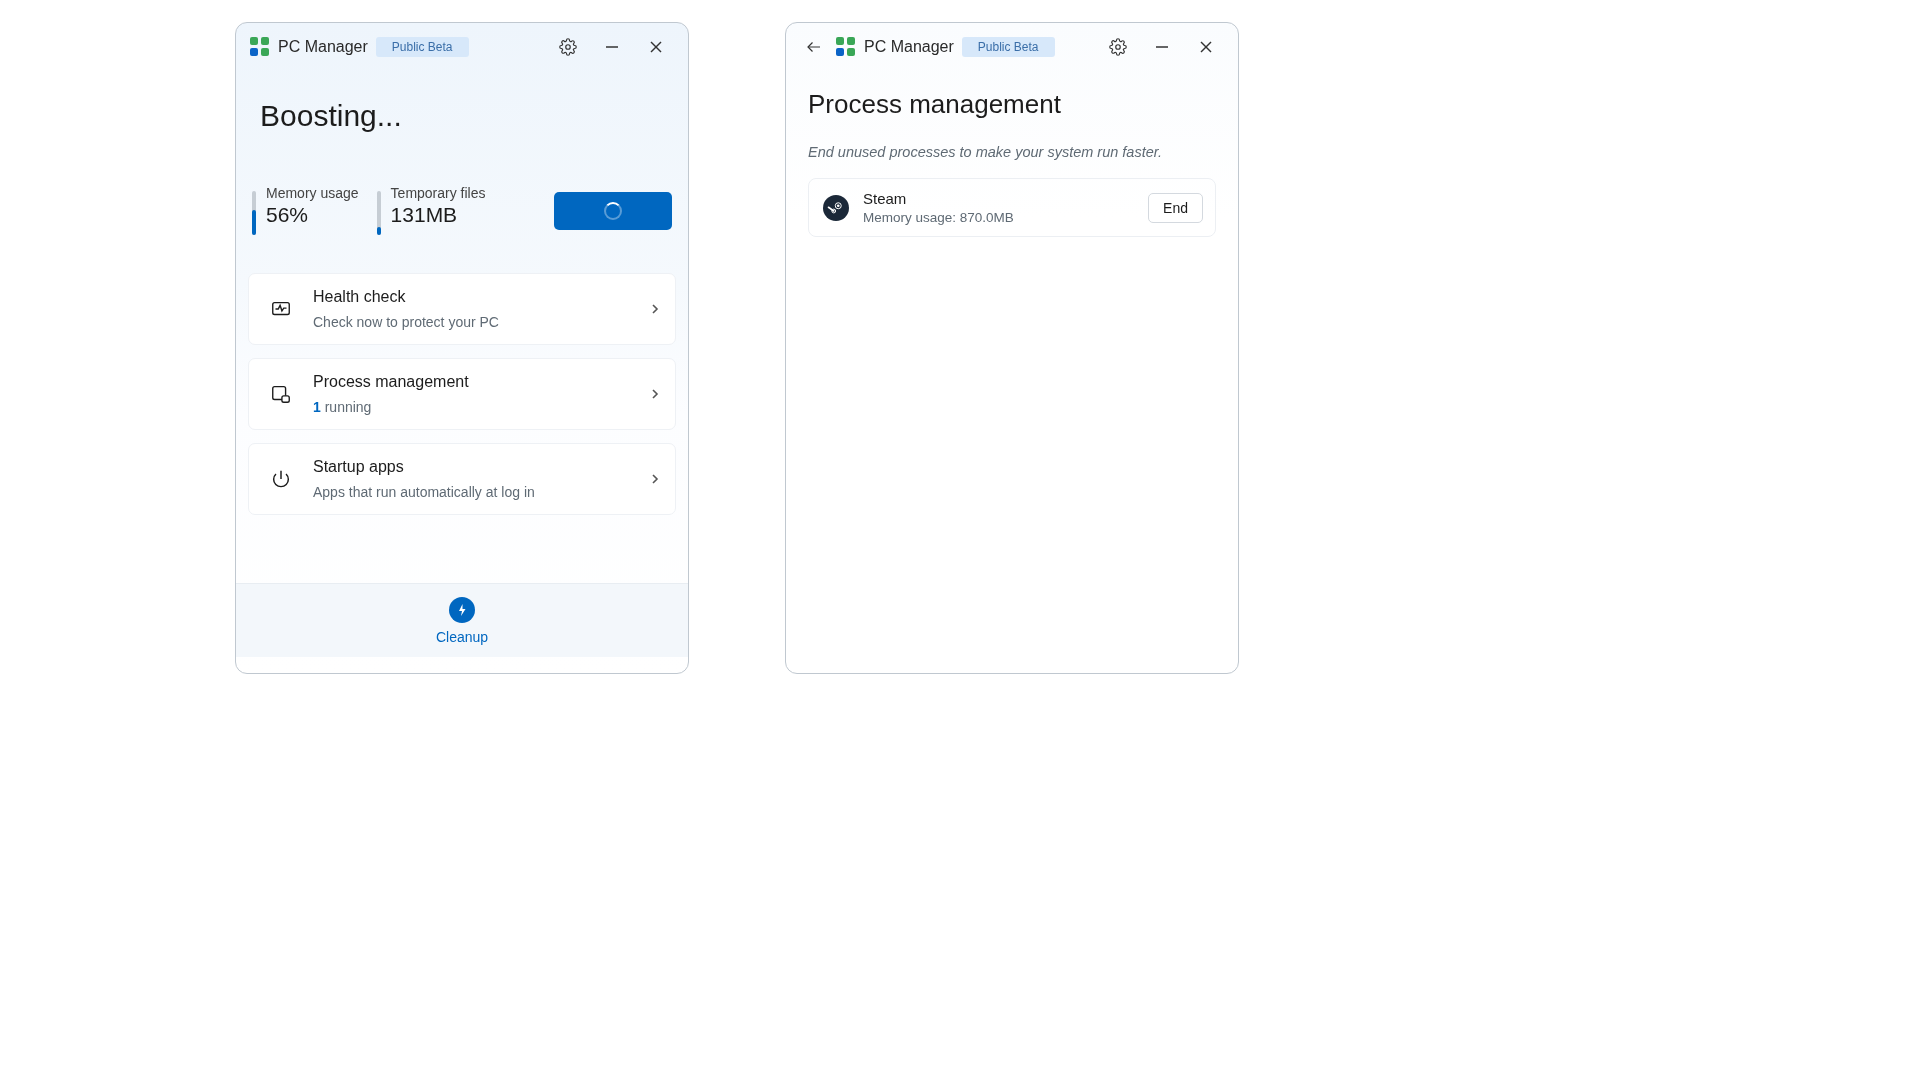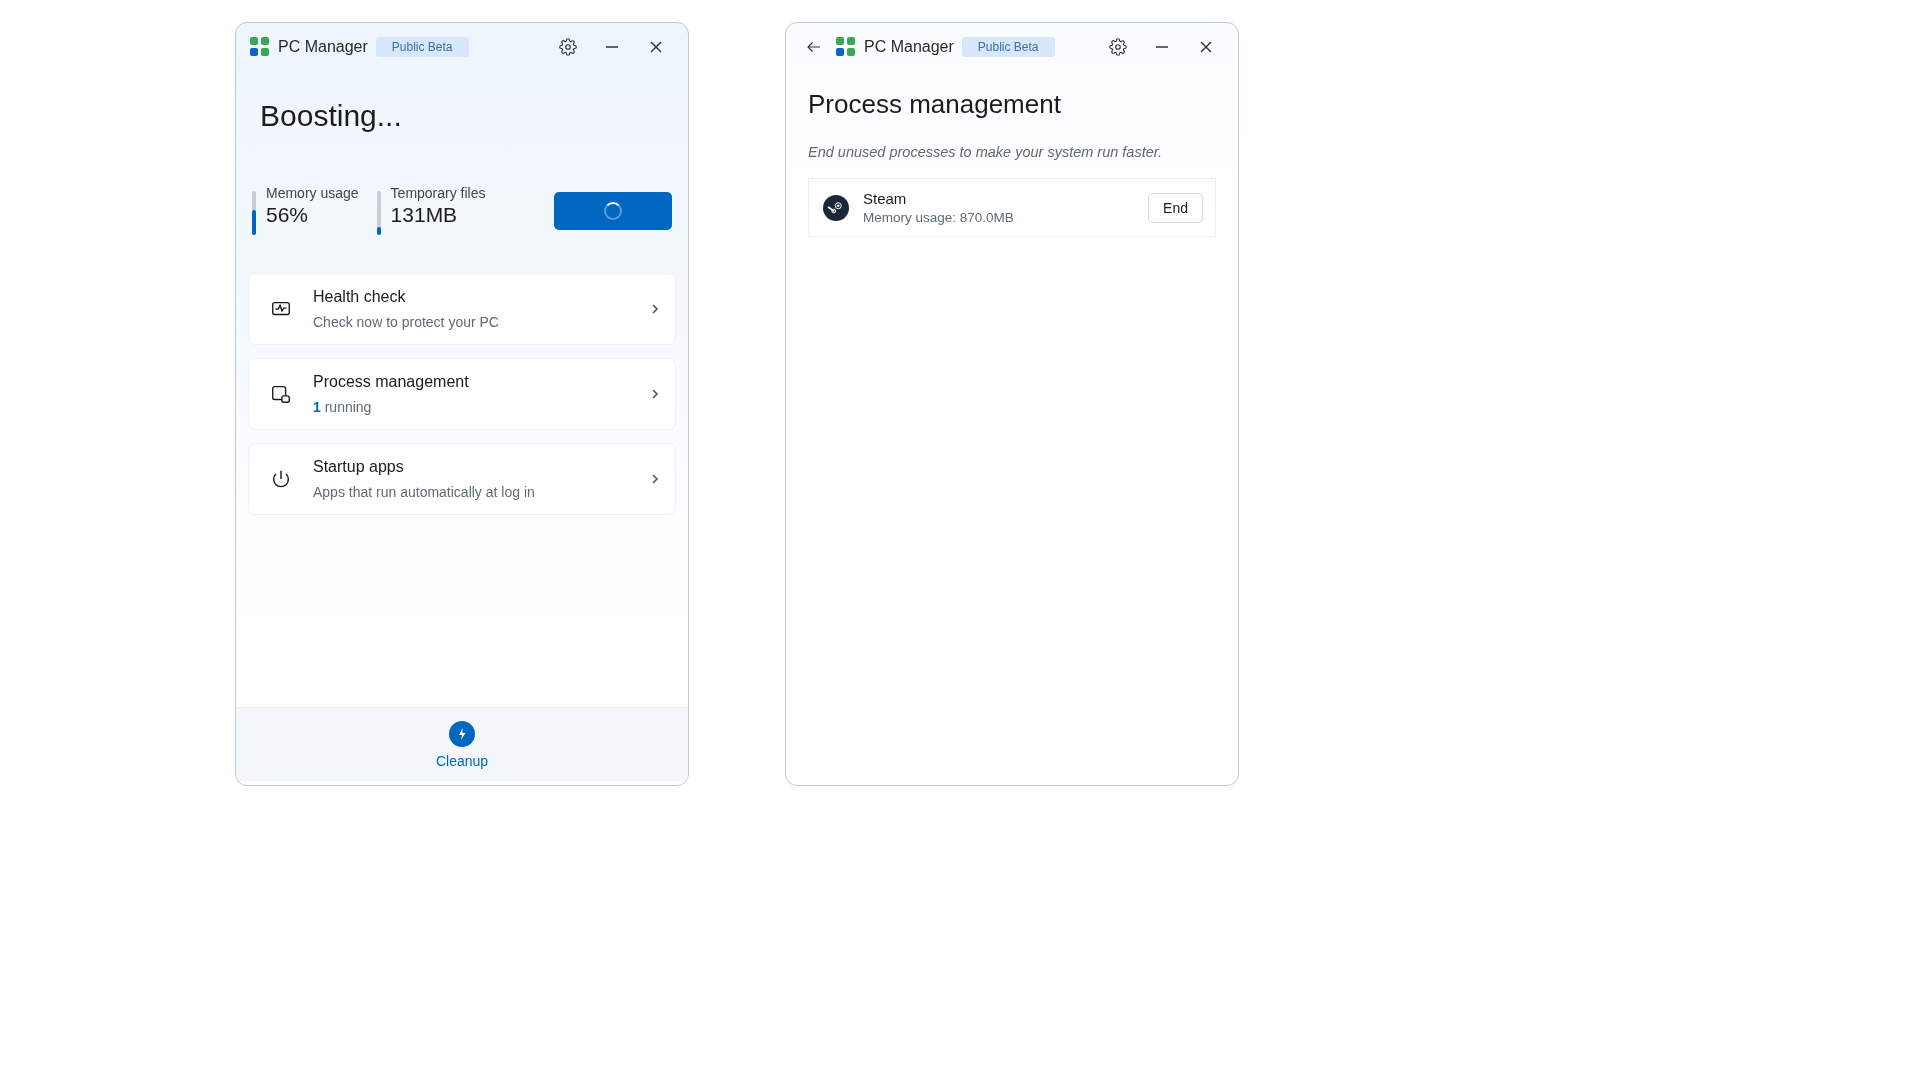--- a/index.html
+++ b/index.html
@@ -6,21 +6,21 @@
   body {
     font-family: "Segoe UI", -apple-system, sans-serif;
     background: #ffffff;
     width: 1920px;
     height: 1080px;
     position: relative;
   }
   .window {
     position: absolute;
     width: 454px;
-    height: 764px;
+    height: 652px;
     border: 1px solid #c0c8d0;
     border-radius: 12px;
     overflow: hidden;
     background: #ffffff;
   }
   .window.left {
     left: 235px;
     top: 22px;
     background: linear-gradient(180deg, #eef5fc 0%, #f5f9fd 40%, #fcfdff 60%, #ffffff 100%);
   }
@@ -142,21 +142,21 @@
   }
   .card .ctext { flex: 1; }
   .card .ctitle { font-size: 16px; color: #1c1c1c; }
   .card .csub { font-size: 14px; color: #5f6a74; margin-top: 8px; }
   .card .csub .accent { color: #0067c0; font-weight: 600; }
   .card .chev { color: #555; }
 
   
   .bottom-nav {
     position: absolute;
-    bottom: 4px; left: 0; right: 0;
+    bottom: 16px; left: 0; right: 0;
     height: 74px;
     background: #f3f7fb;
     border-top: 1px solid #e8edf2;
     display: flex;
   }
   .nav-item {
     flex:1;
     display:flex; flex-direction:column; align-items:center; justify-content:center;
     gap: 6px;
     font-size: 14px;
@@ -170,21 +170,21 @@
   .nav-item.inactive { color: #1c1c1c; }
   .nav-item.inactive .circle { color:#1c1c1c; }
 
   
   .right-content { padding: 18px 22px 0 22px; }
   .right-content h1 { font-size: 26px; font-weight: 500; color: #1c1c1c; }
   .right-content .desc { font-size: 14.5px; color: #5f6a74; margin-top: 24px; font-style: italic; }
   .proc-row {
     margin-top: 18px;
     border: 1px solid #eceff3;
-    border-radius: 0;
+    border-radius: 8px;
     display:flex; align-items:center;
     padding: 11px 12px 11px 14px;
     gap: 14px;
   }
   .proc-row .picon {
     width: 26px; height: 26px; border-radius:50%;
     background:#1b2838;
     display:flex;align-items:center;justify-content:center;
   }
   .proc-row .ptext { flex:1; }

